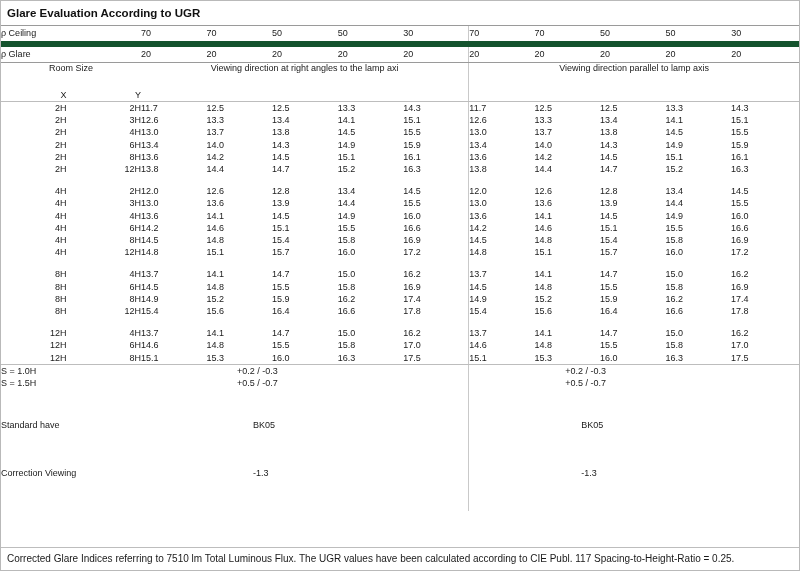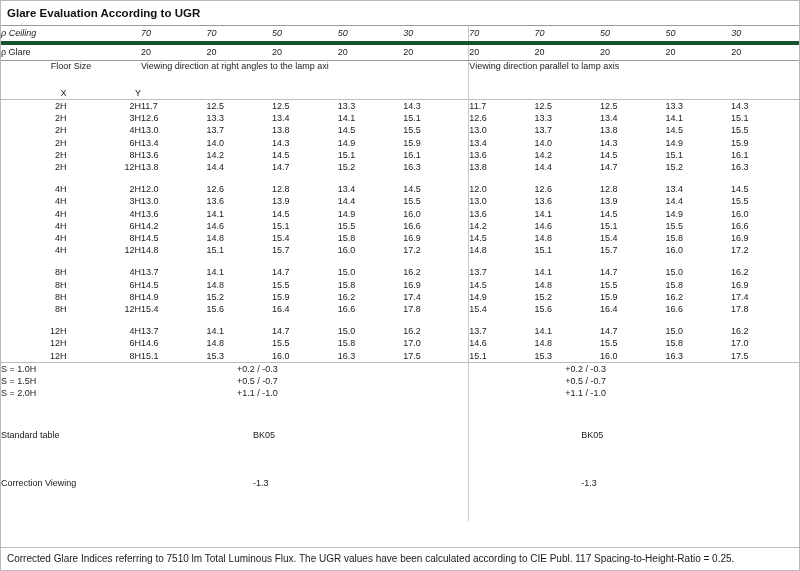--- a/index.html
+++ b/index.html
@@ -55,42 +55,41 @@
     line-height: 15px;
   }
   .rho-label {
     padding-left: 6px;
     white-space: nowrap;
   }
   .rho-val {
     padding-left: 6px;
   }
   .row-sep td {
-    border-bottom: 4px solid #14532d;
-    font-style: italic;
+    border-bottom: 6px solid #14532d;
   }
   .thick-sep td {
     border-bottom: 1px solid #9a9a9a;
   }
   
   .hdr-band td {
     height: 26px;
     vertical-align: middle;
   }
   .roomsize-title {
     text-align: center;
     font-size: 9px;
     padding-bottom: 2px;
   }
   .xy-row td {
     height: 12px;
     line-height: 12px;
   }
   .viewdir {
-    text-align: left;
+    text-align: center;
     padding-left: 6px;
     font-size: 9px;
   }
   .colsep {
     border-left: 1px solid #c9c9c9;
   }
   .data td {
     height: 12.2px;
     line-height: 12.2px;
   }
@@ -197,21 +196,21 @@
         <col style="width:60px">
         <col style="width:60px">
       <col style="width:60px">
         <col style="width:60px">
         <col style="width:60px">
         <col style="width:60px">
         <col style="width:62px">
     </colgroup>
     <tbody>
         <tr class="hdr-band">
-      <td colspan="2" class="roomsize-title">Floor Size</td>
+      <td colspan="2" class="roomsize-title">Room Size</td>
       <td colspan="5" class="viewdir">Viewing direction at right angles to the lamp axi</td>
       <td colspan="5" class="viewdir colsep">Viewing direction parallel to lamp axis</td>
     </tr>
     <tr class="xy-row">
       <td class="xcol">X</td>
       <td class="ycol">Y</td>
       <td colspan="5"></td>
       <td colspan="5" class="colsep"></td>
     </tr>
   </tbody>
@@ -536,39 +535,34 @@
         <tr class="obs">
       <td colspan="2" class="obs-label">S = 1.0H</td>
       <td colspan="5" class="obs-val" style="padding-left:96px">+0.2 / -0.3</td>
       <td colspan="5" class="obs-val colsep" style="padding-left:96px">+0.2 / -0.3</td>
     </tr>
     <tr class="obs">
       <td colspan="2" class="obs-label">S = 1.5H</td>
       <td colspan="5" class="obs-val" style="padding-left:96px">+0.5 / -0.7</td>
       <td colspan="5" class="obs-val colsep" style="padding-left:96px">+0.5 / -0.7</td>
     </tr>
-    <tr class="obs">
-      <td colspan="2" class="obs-label">S = 2.0H</td>
-      <td colspan="5" class="obs-val" style="padding-left:96px">+1.1 / -1.0</td>
-      <td colspan="5" class="obs-val colsep" style="padding-left:96px">+1.1 / -1.0</td>
-    </tr>
     <tr class="spacer">
       <td colspan="7"></td>
           <td colspan="5" class="colsep"></td>
     </tr>
     <tr class="spacer">
       <td colspan="7"></td>
           <td colspan="5" class="colsep"></td>
     </tr>
     <tr class="spacer">
       <td colspan="7"></td>
           <td colspan="5" class="colsep"></td>
     </tr>
     <tr class="obs" style="height:22px">
-      <td colspan="2" class="std-label">Standard table</td>
+      <td colspan="2" class="std-label">Standard have</td>
       <td colspan="5" style="padding-left:112px">BK05</td>
       <td colspan="5" class="colsep" style="padding-left:112px">BK05</td>
     </tr>
     <tr class="spacer">
       <td colspan="7" style="height:26px"></td>
           <td colspan="5" class="colsep"></td>
     </tr>
     <tr class="obs" style="height:20px">
       <td colspan="2" class="std-label">Correction Viewing</td>
       <td colspan="5" style="padding-left:112px">-1.3</td>

